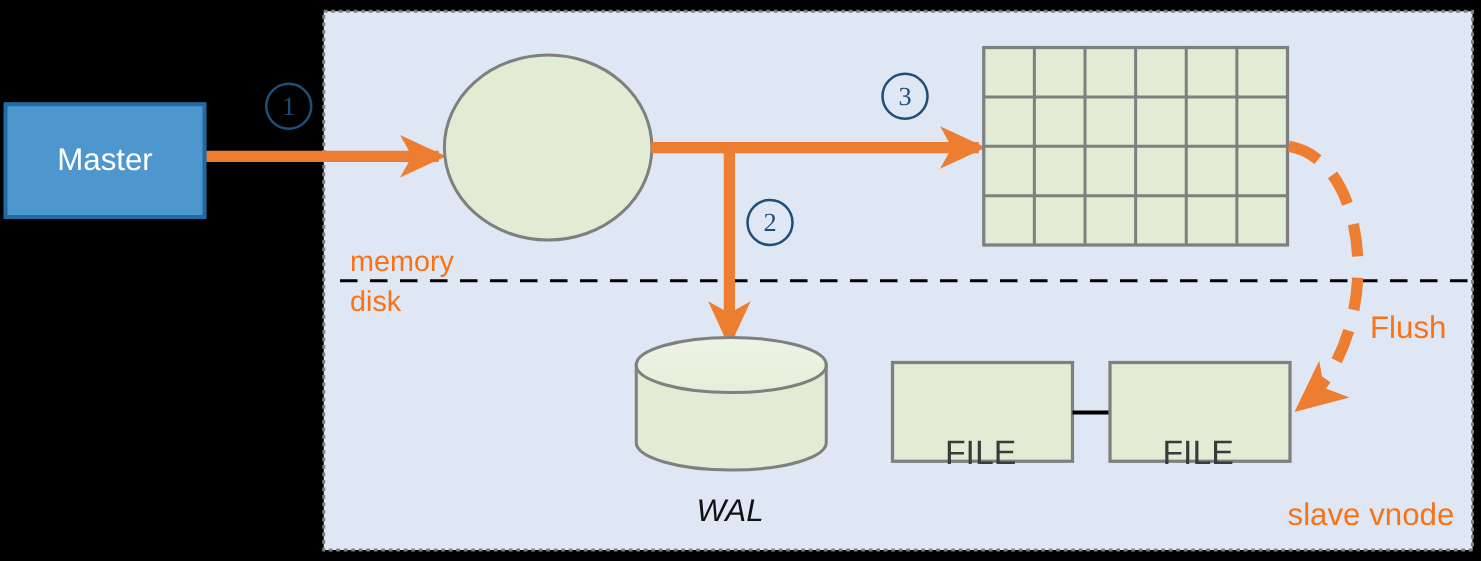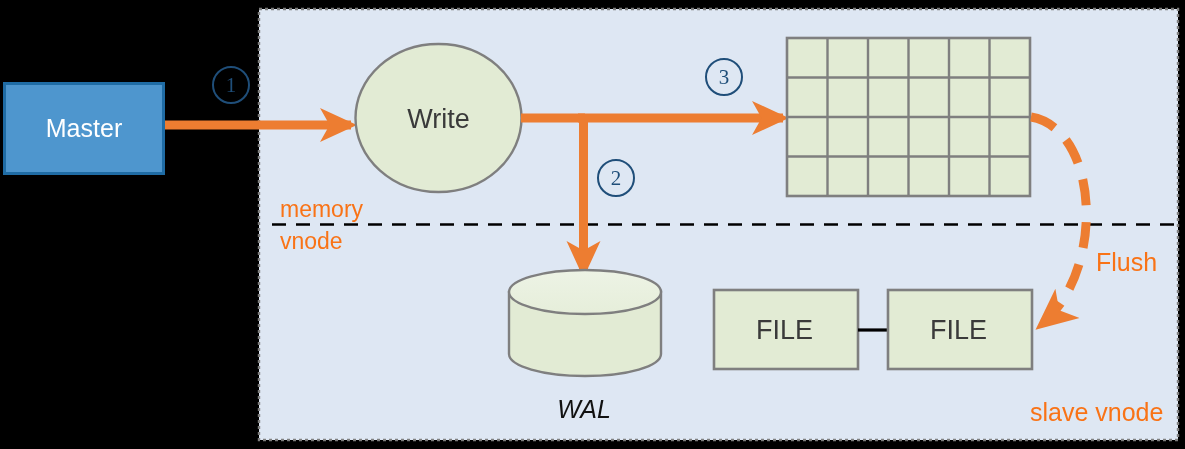--- a/index.html
+++ b/index.html
@@ -69,20 +69,21 @@
     font-family: "Liberation Serif", serif;
     user-select: none;
   }
   .file-label {
     position: absolute;
     color: #3A3A3A;
     font-size: 27px;
     font-family: "Liberation Sans", sans-serif;
     white-space: nowrap;
     user-select: none;
+    margin-top: 32px;
   }
   .write-label {
     left: 355px;
     top: 104px;
     width: 167px;
     font-size: 27px;
   }
   .wal-label   { left: 508px; top: 395px; width: 152px; font-size: 25px; color:#111111;font-style:italic; }
   .memory-label{ left: 280px; top: 196px; font-size: 23px; }
   .disk-label  { left: 280px; top: 228px; font-size: 23px; }
@@ -147,24 +148,23 @@
   </svg>
 
   <div class="master-box">
     <span>Master</span>
   </div>
 
   <div class="step-num" style="left:212px; top:66px;">1</div>
   <div class="step-num" style="left:597px; top:159px;">2</div>
   <div class="step-num" style="left:705px; top:58px;">3</div>
 
-  <div class="node-text write-label">Write</div>
   <div class="node-text wal-label">WAL</div>
 
   <div class="file-label" style="left:756px; top:315px;">FILE</div>
   <div class="file-label" style="left:930px; top:315px;">FILE</div>
 
   <div class="lbl memory-label">memory</div>
-  <div class="lbl disk-label">vnode</div>
+  <div class="lbl disk-label">disk</div>
   <div class="lbl flush-label">Flush</div>
   <div class="lbl slave-label">slave vnode</div>
 
 </div>
 
 </body></html>

